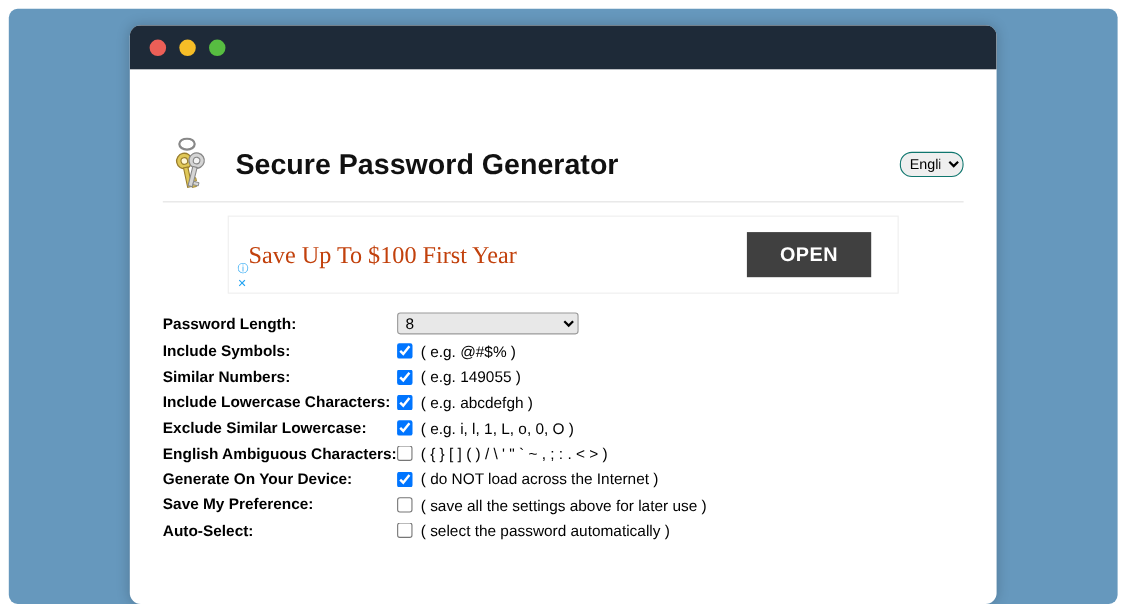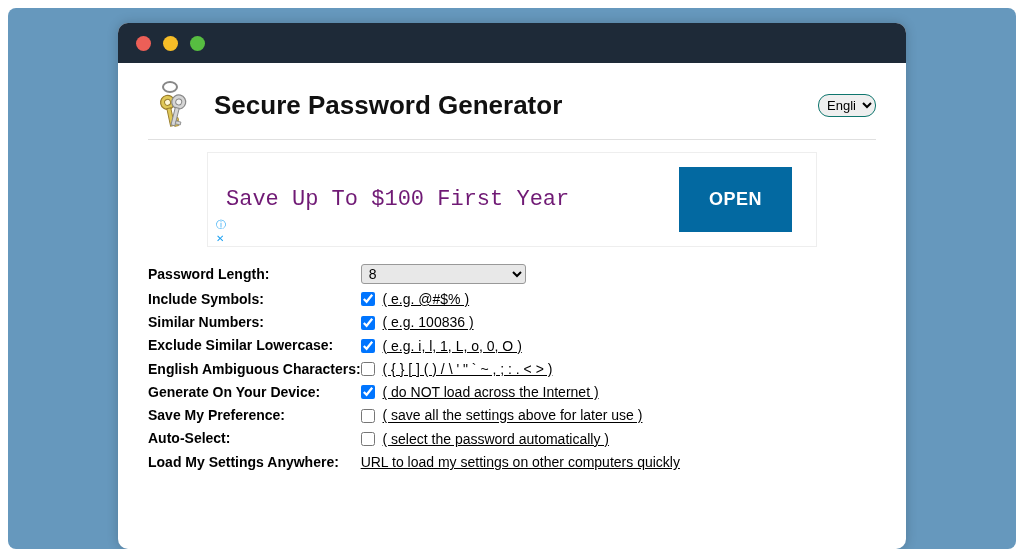--- a/index.html
+++ b/index.html
@@ -38,20 +38,21 @@
     .dot {
       width: 15px;
       height: 15px;
       border-radius: 50%;
     }
     .dot.red { background: #ec5f57; }
     .dot.yellow { background: #f6bd27; }
     .dot.green { background: #57bd41; }
     .content {
       padding: 18px 30px 0 30px;
+      margin-top: 44px;
     }
     .header-row {
       display: flex;
       align-items: center;
       justify-content: space-between;
       padding-bottom: 10px;
       border-bottom: 1px solid #e0e0e0;
     }
     .header-left {
       display: flex;
@@ -80,39 +81,39 @@
       width: 610px;
       border: 1px solid #eee;
       display: flex;
       align-items: center;
       justify-content: space-between;
       padding: 14px 24px 14px 18px;
       position: relative;
     }
     .ad-text {
       font-size: 22px;
-      color: #701a75;
-      font-family: Liberation Mono, monospace;
+      color: #c2410c;
+      font-family: Liberation Serif, serif;
     }
     .ad-info {
       position: absolute;
       left: 8px;
       bottom: 2px;
       display: flex;
       flex-direction: column;
       gap: 1px;
       font-size: 10px;
       color: #1da1f2;
     }
     .ad-open {
-      background: #0369a1;
+      background: #404040;
       color: #fff;
       font-size: 18px;
       font-weight: 600;
-      padding: 22px 30px;
+      padding: 10px 30px;
       border: none;
       letter-spacing: 0.5px;
       cursor: pointer;
     }
     .options-table {
       border-collapse: collapse;
     }
     .options-table td {
       padding: 3px 0;
       vertical-align: middle;
@@ -132,21 +133,20 @@
       border-radius: 3px;
     }
     .ck {
       width: 14px;
       height: 14px;
       vertical-align: middle;
       margin-right: 4px;
     }
     .hint {
       vertical-align: middle;
-      text-decoration: underline;
     }
   </style>
 </head>
 <body>
 
 <div class="outer-frame">
   <div class="browser-window">
     <div class="titlebar">
       <div class="dot red"></div>
       <div class="dot yellow"></div>
@@ -201,21 +201,28 @@
           <td class="label-col">Include Symbols:</td>
           <td>
             <input type="checkbox" class="ck" checked="" style="">
             <span class="hint">( e.g. @#$% )</span>
           </td>
         </tr>
         <tr>
           <td class="label-col">Similar Numbers:</td>
           <td>
             <input type="checkbox" class="ck" checked="" style="">
-            <span class="hint">( e.g. 100836 )</span>
+            <span class="hint">( e.g. 149055 )</span>
+          </td>
+        </tr>
+        <tr>
+          <td class="label-col">Include Lowercase Characters:</td>
+          <td>
+            <input type="checkbox" class="ck" checked="" style="">
+            <span class="hint">( e.g. abcdefgh )</span>
           </td>
         </tr>
         <tr>
           <td class="label-col">Exclude Similar Lowercase:</td>
           <td>
             <input type="checkbox" class="ck" checked="" style="">
             <span class="hint">( e.g. i, l, 1, L, o, 0, O )</span>
           </td>
         </tr>
         <tr>
@@ -237,25 +244,19 @@
           <td>
             <input type="checkbox" class="ck" style="">
             <span class="hint">( save all the settings above for later use )</span>
           </td>
         </tr>
         <tr>
           <td class="label-col">Auto-Select:</td>
           <td>
             <input type="checkbox" class="ck" style="">
             <span class="hint">( select the password automatically )</span>
-          </td>
-        </tr>
-        <tr>
-          <td class="label-col">Load My Settings Anywhere:</td>
-          <td>
-            <span class="hint">URL to load my settings on other computers quickly</span>
           </td>
         </tr>
       </tbody>
         </table>
     </div>
   </div>
 </div>
 
 </body></html>

